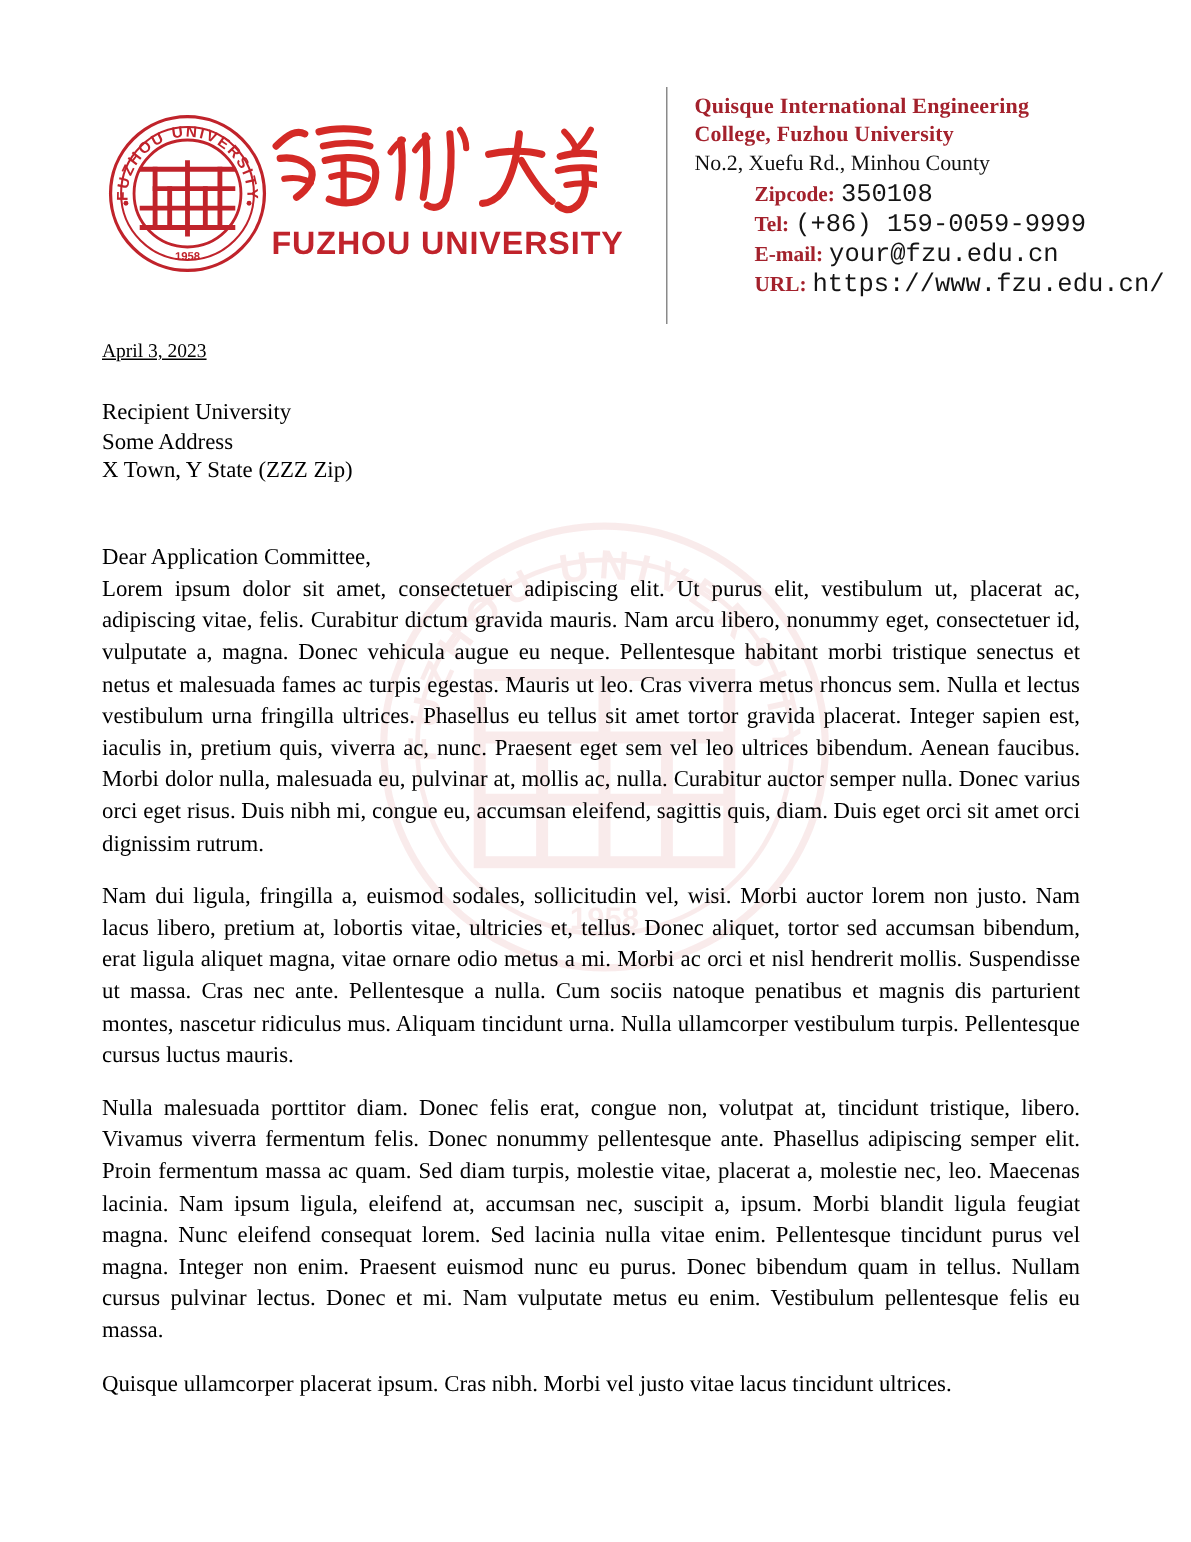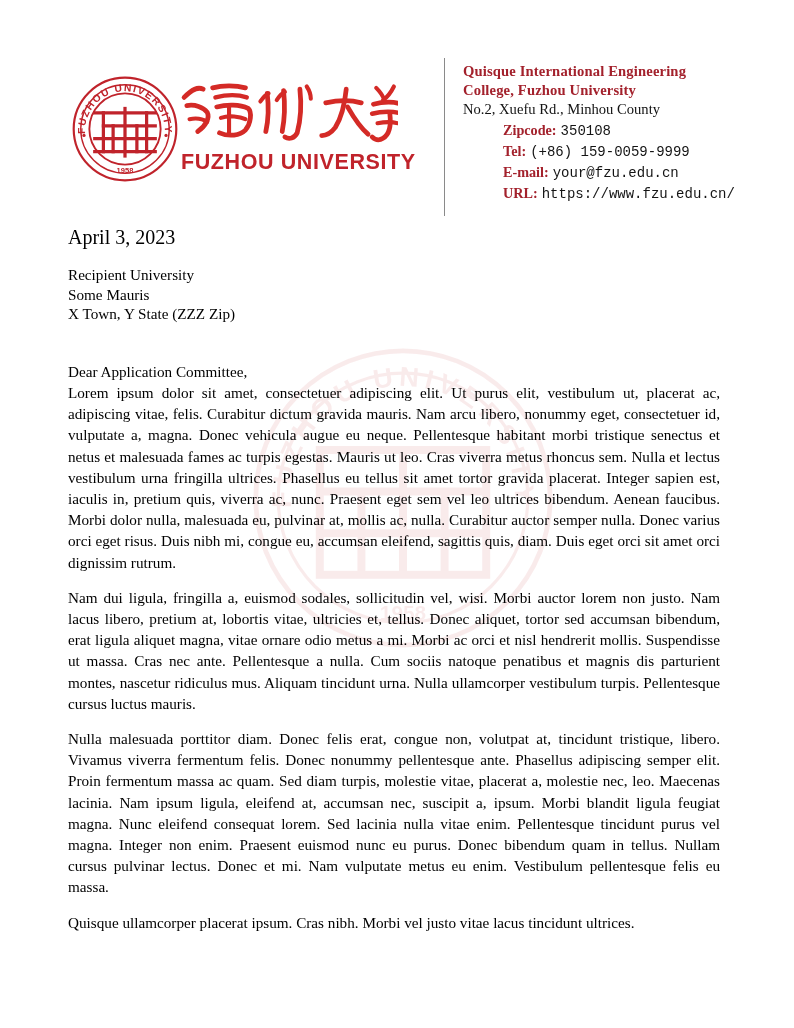--- a/index.html
+++ b/index.html
@@ -110,37 +110,38 @@
   }
   .addr-label {
     font-family: "Liberation Serif", "DejaVu Serif", serif;
     font-weight: bold;
     font-size: 14.2px;
     color: #A3212C;
     margin-left: 40px;
   }
   .addr-value {
     font-family: "Liberation Mono", "DejaVu Sans Mono", monospace;
-    font-size: 14px;
+    font-size: 17px;
     color: #141414;
   }
 
   
   .content {
     position: absolute;
     left: 68px;
     top: 0;
     width: 652px;
     z-index: 1;
   }
   .date {
     position: absolute;
     top: 226px;
     left: 0;
-    font-size: 20px;
+    font-size: 13px;
+    text-decoration: underline;
   }
   .recipient {
     position: absolute;
     top: 265px;
     left: 0;
     font-size: 15.2px;
     line-height: 19.6px;
   }
   .salutation {
     position: absolute;
@@ -289,21 +290,21 @@
       </div>
     </div>
   </div>
 
   <div class="content">
 
     <div class="date">April 3, 2023</div>
 
     <div class="recipient">
       <div>Recipient University</div>
-      <div>Some Mauris</div>
+      <div>Some Address</div>
       <div>X Town, Y State (ZZZ Zip)</div>
     </div>
 
     <div class="salutation">Dear Application Committee,</div>
 
     <div class="letter-body">
       <p>Lorem ipsum dolor sit amet, consectetuer adipiscing elit. Ut purus elit, vestibulum ut, placerat ac, adipiscing vitae, felis. Curabitur dictum gravida mauris. Nam arcu libero, nonummy eget, consectetuer id, vulputate a, magna.  Donec vehicula augue eu neque.  Pellentesque habitant morbi tristique senectus et netus et malesuada fames ac turpis egestas.  Mauris ut leo.  Cras viverra metus rhoncus sem. Nulla et lectus vestibulum urna fringilla ultrices. Phasellus eu tellus sit amet tortor gravida placerat. Integer sapien est, iaculis in, pretium quis, viverra ac, nunc. Praesent eget sem vel leo ultrices bibendum.  Aenean faucibus.  Morbi dolor nulla, malesuada eu, pulvinar at, mollis ac, nulla.  Curabitur auctor semper nulla.  Donec varius orci eget risus.  Duis nibh mi, congue eu, accumsan eleifend, sagittis quis, diam.  Duis eget orci sit amet orci dignissim rutrum.</p>
       <p>Nam dui ligula, fringilla a, euismod sodales, sollicitudin vel, wisi.  Morbi auctor lorem non justo. Nam lacus libero, pretium at, lobortis vitae, ultricies et, tellus. Donec aliquet, tortor sed accumsan bibendum, erat ligula aliquet magna, vitae ornare odio metus a mi. Morbi ac orci et nisl hendrerit mollis.  Suspendisse ut massa.  Cras nec ante.  Pellentesque a nulla.  Cum sociis natoque penatibus et magnis dis parturient montes, nascetur ridiculus mus. Aliquam tincidunt urna. Nulla ullamcorper vestibulum turpis. Pellentesque cursus luctus mauris.</p>
       <p>Nulla malesuada porttitor diam.  Donec felis erat, congue non, volutpat at, tincidunt tristique, libero. Vivamus viverra fermentum felis. Donec nonummy pellentesque ante. Phasellus adipiscing semper elit. Proin fermentum massa ac quam. Sed diam turpis, molestie vitae, placerat a, molestie nec, leo. Maecenas lacinia. Nam ipsum ligula, eleifend at, accumsan nec, suscipit a, ipsum.  Morbi blandit ligula feugiat magna.  Nunc eleifend consequat lorem. Sed lacinia nulla vitae enim.  Pellentesque tincidunt purus vel magna.  Integer non enim.  Praesent euismod nunc eu purus. Donec bibendum quam in tellus. Nullam cursus pulvinar lectus. Donec et mi.  Nam vulputate metus eu enim. Vestibulum pellentesque felis eu massa.</p>
       <p>Quisque ullamcorper placerat ipsum. Cras nibh. Morbi vel justo vitae lacus tincidunt ultrices.</p>

